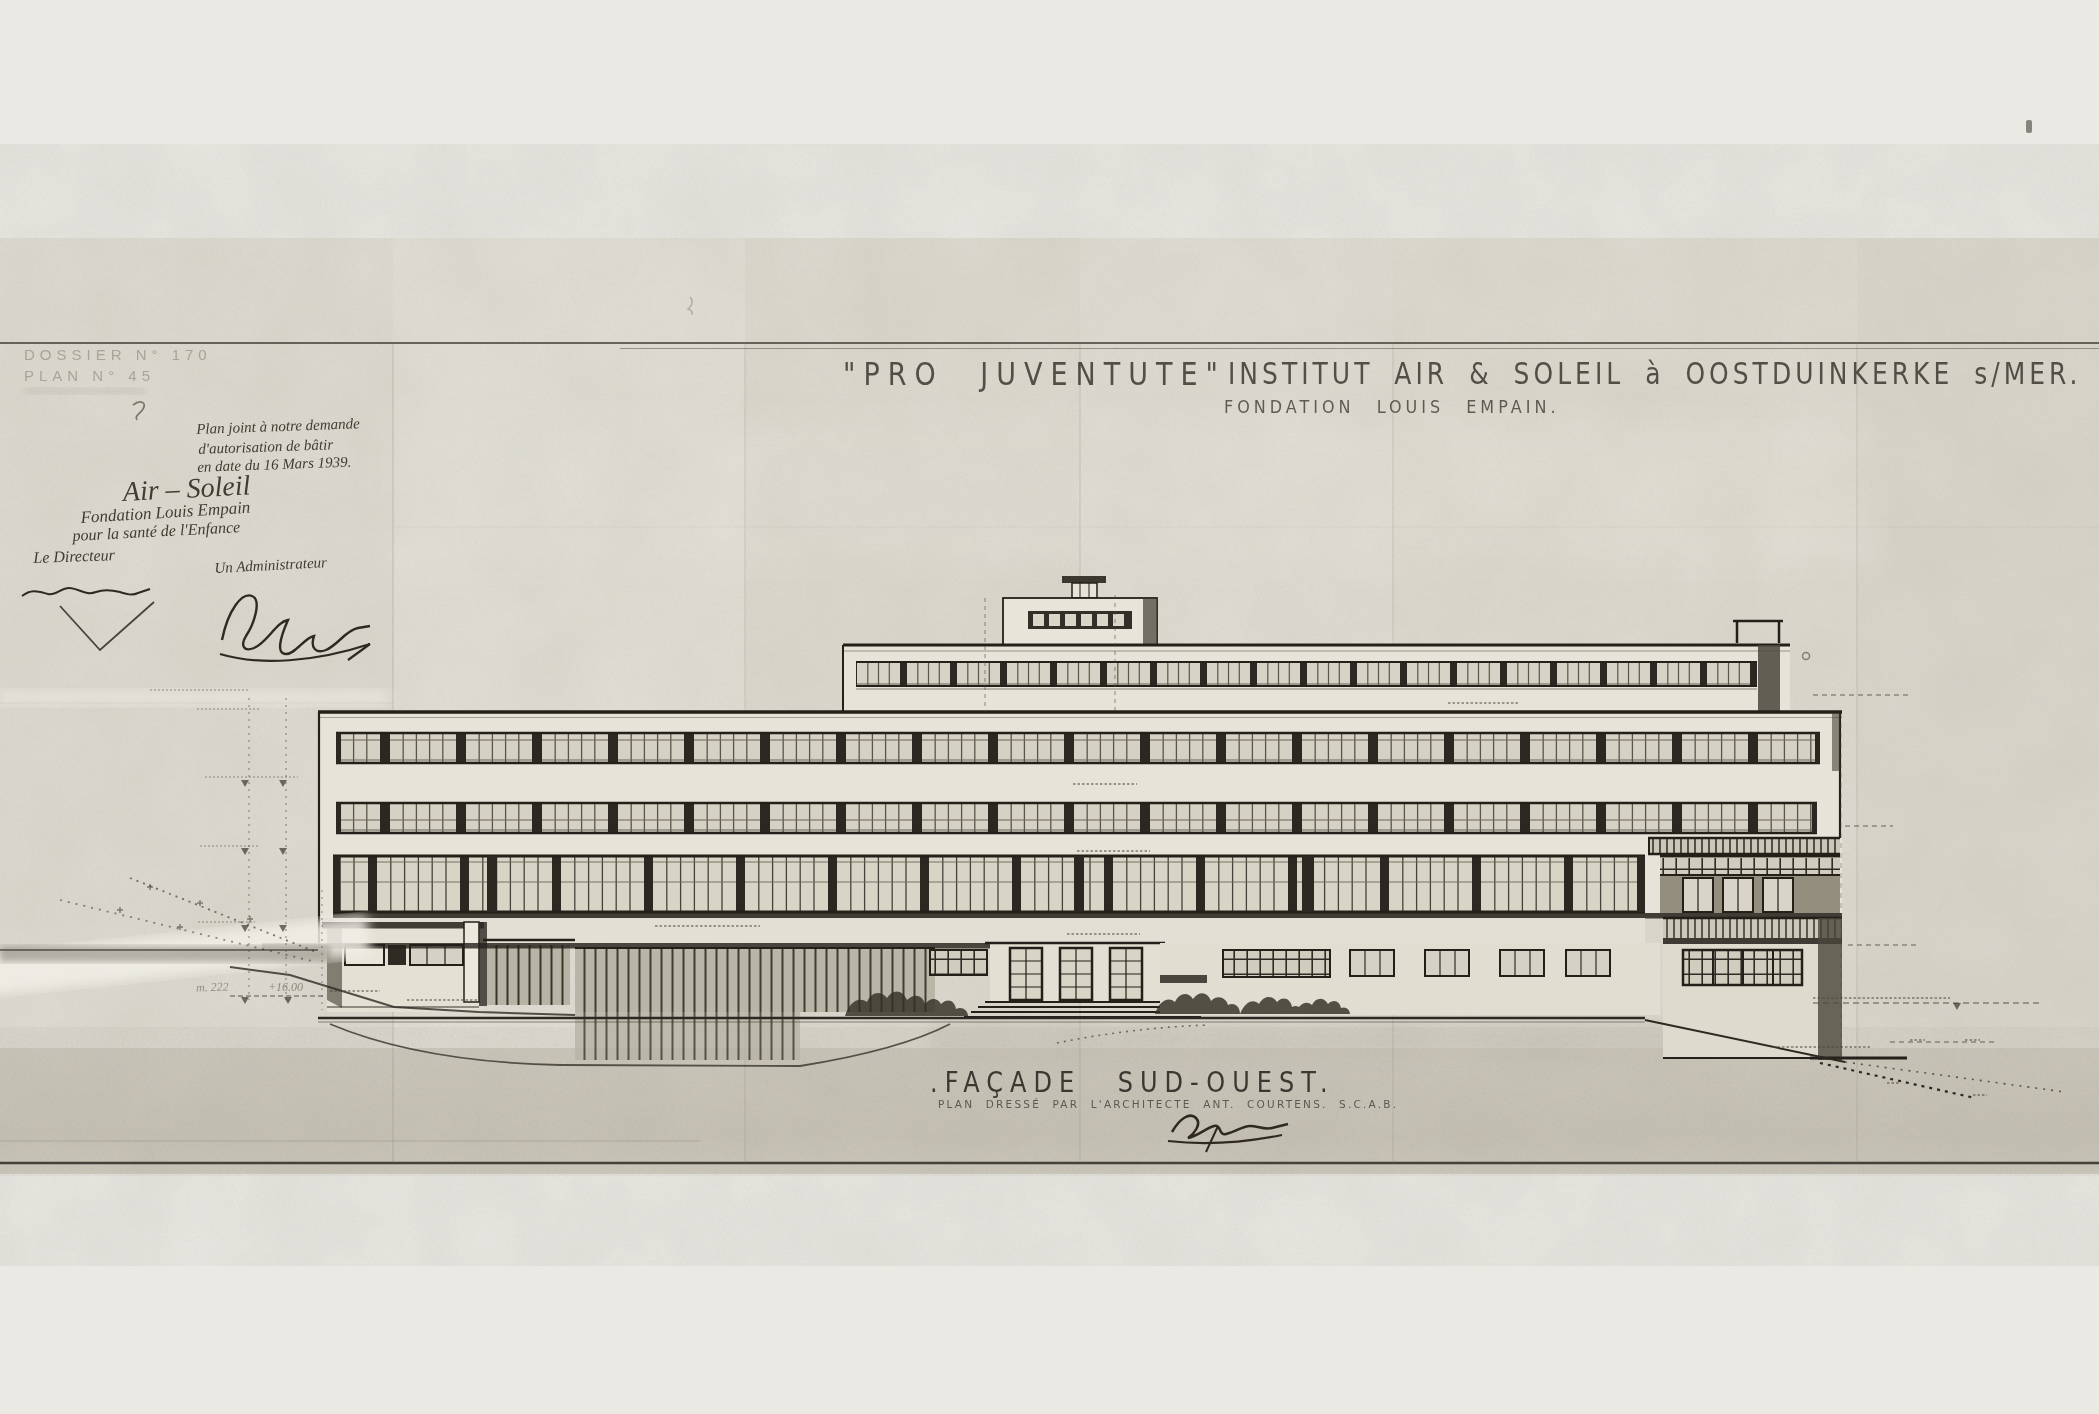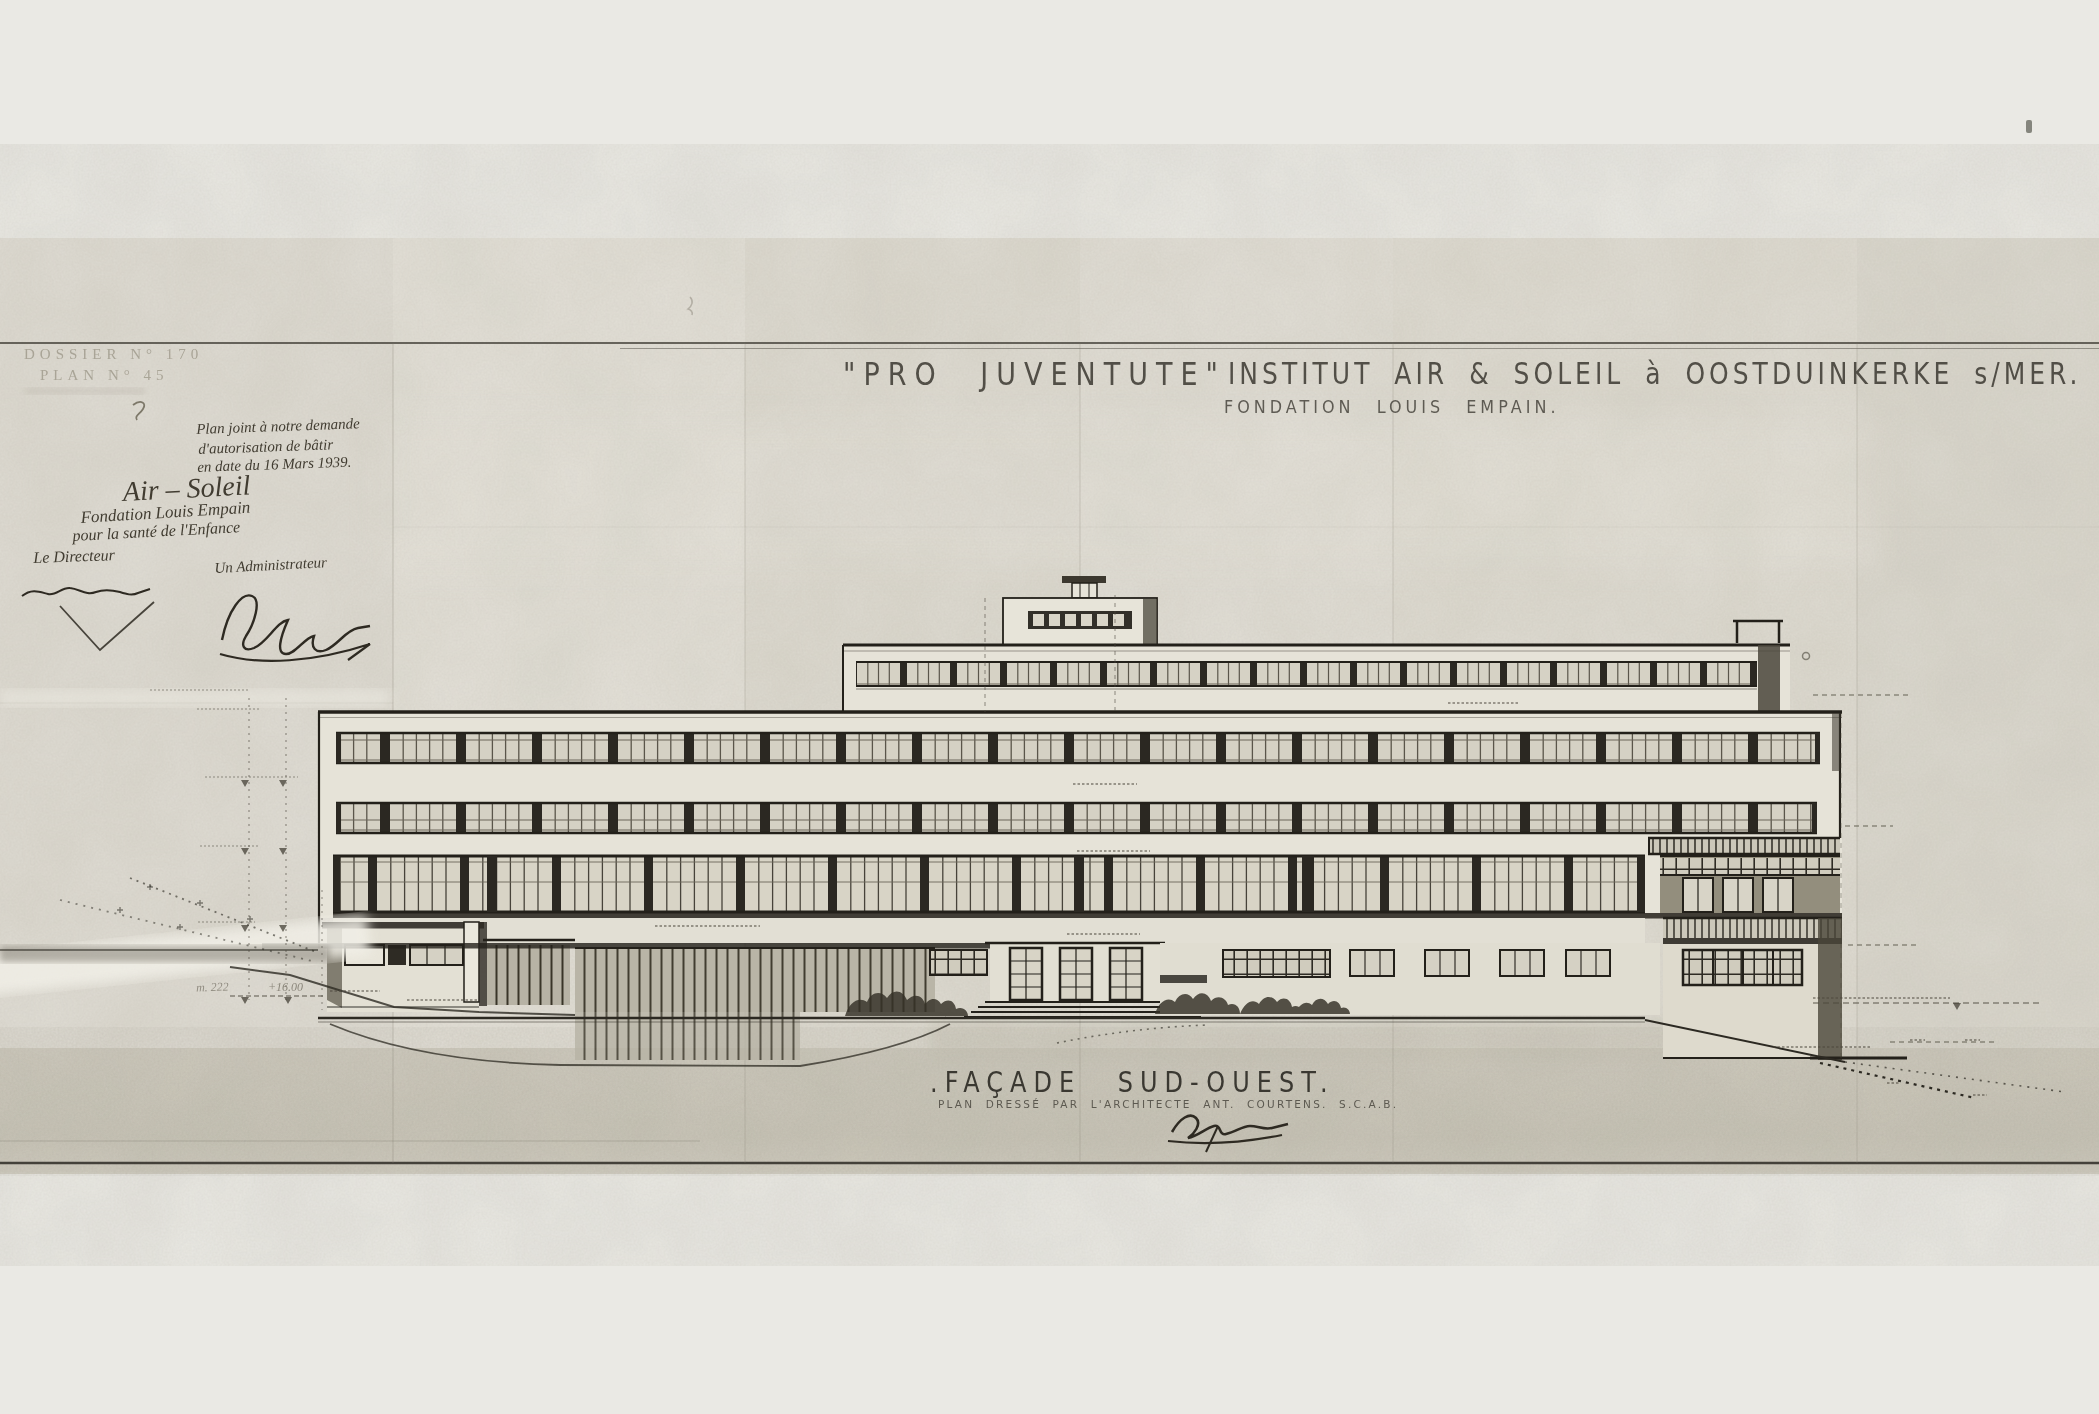--- a/index.html
+++ b/index.html
@@ -18,21 +18,21 @@
   .txt{position:absolute;white-space:nowrap;}
   .deco{font-family:"DejaVu Sans",sans-serif;color:#35322b;opacity:.82;
         transform-origin:top left;filter:blur(.3px);}
   .deco-main{font-size:27px;letter-spacing:8px;word-spacing:20px;transform:scaleY(1.2);}
   .deco-right{font-size:25px;letter-spacing:4px;word-spacing:9px;transform:scaleY(1.22);}
   .deco-sub{font-size:16px;letter-spacing:4px;word-spacing:13px;opacity:.75;transform:scaleY(1.15);}
   .deco-cap{font-size:24px;letter-spacing:7px;word-spacing:22px;color:#2c2a24;opacity:.9;transform:scaleY(1.15);}
   .deco-capsub{font-size:10.5px;letter-spacing:2.2px;word-spacing:6px;opacity:.72;}
   .hw{font-family:"Liberation Serif",serif;font-style:italic;color:#413c31;
       transform-origin:top left;}
-  .stamp{font-family:Liberation Serif, serif;color:rgba(122,115,98,.5);
+  .stamp{font-family:Liberation Sans, sans-serif;color:rgba(122,115,98,.5);
          font-size:15px;letter-spacing:5px;filter:blur(.4px);}
   .lvl{font-family:"Liberation Serif",serif;font-style:italic;font-size:12px;color:#4a4538;}
 </style>
 </head>
 <body>
 
 <div class="stage">
 
   <div class="photo">
 
@@ -345,21 +345,21 @@
       </g>
       <g>
         <path d="M1172 1132c8-14 18-20 24-14c6 6-2 16-8 20c10-2 18-10 26-12c8-2 4 10 12 8c10-2 16-8 24-8c8 0 14 4 22 2l16-4" stroke-width="2.6"></path>
         <path d="M1168 1141c34 4 74 2 114-6" stroke-width="2.2"></path>
         <path d="M1218 1126l-12 26" stroke-width="2"></path>
       </g>
     </g>
   </svg>
 
   <div class="txt stamp" style="left:24px;top:346px;">DOSSIER N° 170</div>
-  <div class="txt stamp" style="left:24px;top:367px;margin-left:16px;">PLAN N° 45</div>
+  <div class="txt stamp" style="left:24px;top:367px;">PLAN N° 45</div>
 
   <div class="txt hw" style="left:196px;top:421px;font-size:15px;transform:rotate(-2deg);">Plan joint à notre demande</div>
   <div class="txt hw" style="left:198px;top:441px;font-size:15px;transform:rotate(-2deg);">d'autorisation de bâtir</div>
   <div class="txt hw" style="left:197px;top:459px;font-size:15px;transform:rotate(-2deg);">en date du 16 Mars 1939.</div>
 
   <div class="txt hw" style="left:122px;top:476px;font-size:28px;transform:rotate(-3deg);">Air – Soleil</div>
   <div class="txt hw" style="left:80px;top:508px;font-size:17px;transform:rotate(-3.5deg);">Fondation Louis Empain</div>
   <div class="txt hw" style="left:72px;top:527px;font-size:16px;transform:rotate(-3deg);">pour la santé de l'Enfance</div>
 
   <div class="txt hw" style="left:33px;top:549px;font-size:16px;transform:rotate(-2deg);">Le Directeur</div>

